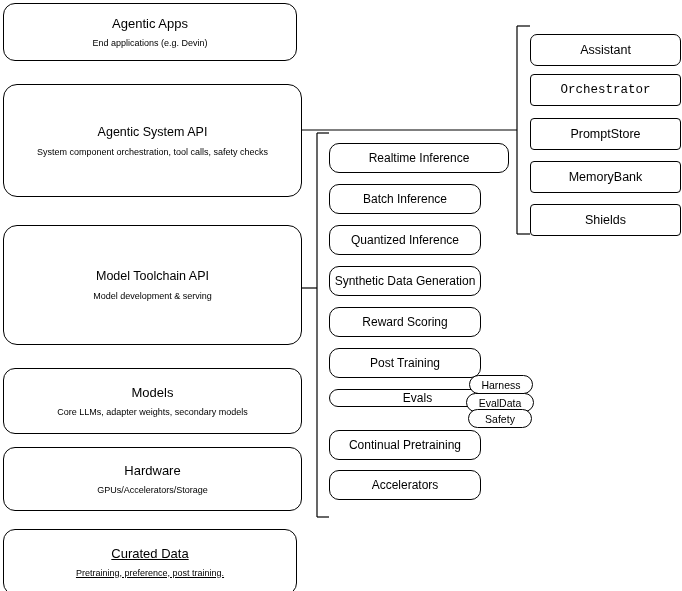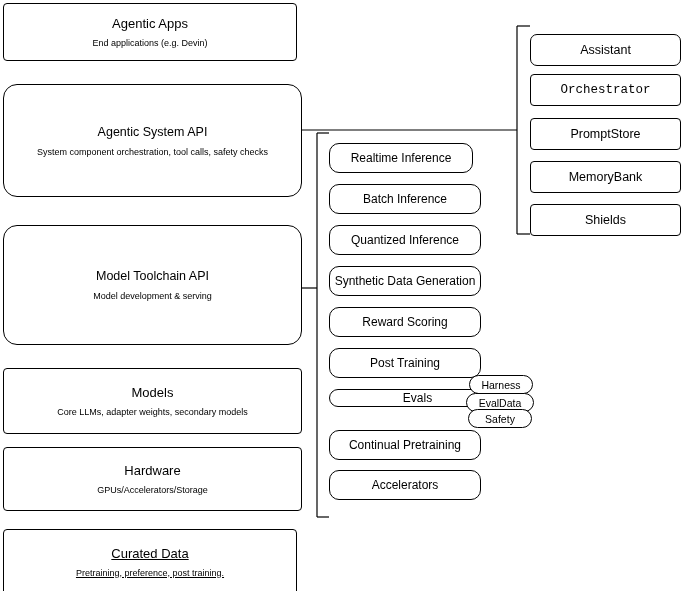--- a/index.html
+++ b/index.html
@@ -31,21 +31,21 @@
     box-sizing: border-box;
     border: 1px solid #000000;
     background: #ffffff;
     display: flex;
     flex-direction: column;
     align-items: center;
     justify-content: center;
     text-align: center;
   }
   .layer {
-    border-radius: 4px;
+    border-radius: 12px;
   }
   .layer .title {
     font-size: 13px;
     line-height: 16px;
   }
   .layer .sub {
     font-size: 9px;
     line-height: 12px;
     margin-top: 5px;
   }
@@ -133,21 +133,21 @@
   <div class="node right-box" style="left:530px; top:118px; width:151px; height:32px;">
     <span>PromptStore</span>
   </div>
   <div class="node right-box" style="left:530px; top:161px; width:151px; height:32px;">
     <span>MemoryBank</span>
   </div>
   <div class="node right-box" style="left:530px; top:204px; width:151px; height:32px;">
     <span>Shields</span>
   </div>
 
-  <div class="node capsule" style="left:329px; top:143px; width:144px; height:30px;">
+  <div class="node capsule" style="left:329px; top:143px; width:180px; height:30px;">
     <span>Realtime Inference</span>
   </div>
   <div class="node capsule" style="left:329px; top:184px; width:152px; height:30px;">
     <span>Batch Inference</span>
   </div>
   <div class="node capsule" style="left:329px; top:225px; width:152px; height:30px;">
     <span>Quantized Inference</span>
   </div>
   <div class="node capsule" style="left:329px; top:266px; width:152px; height:30px;">
     <span>Synthetic Data Generation</span>

